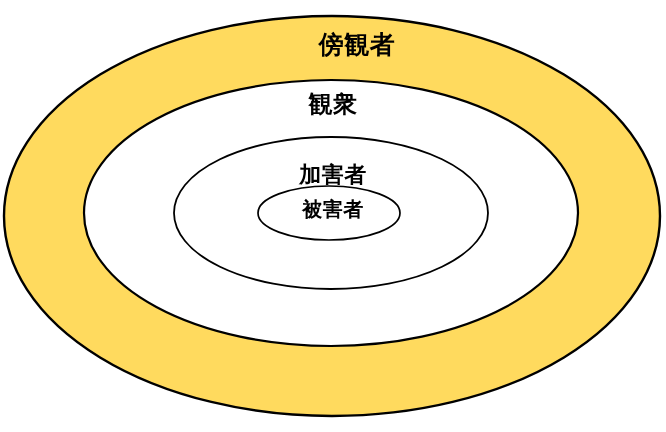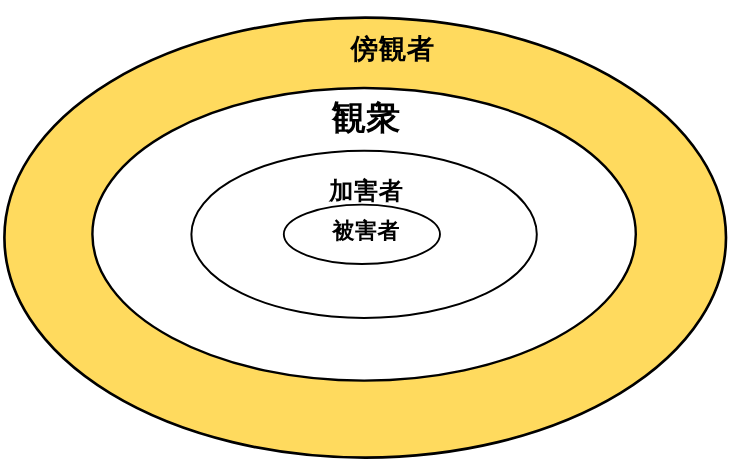--- a/index.html
+++ b/index.html
@@ -42,21 +42,21 @@
     left: 0;
     right: 0;
     top: 32px;
     font-size: 25px;
     padding-left: 48px;
   }
   #label-audience {
     left: 0;
     right: 0;
     top: 92px;
-    font-size: 31px;
+    font-size: 24px;
   }
   #label-perpetrator {
     left: 0;
     right: 0;
     top: 146px;
     font-size: 22px;
     margin-top: 18px;
   }
   #label-victim {
     left: 0;

